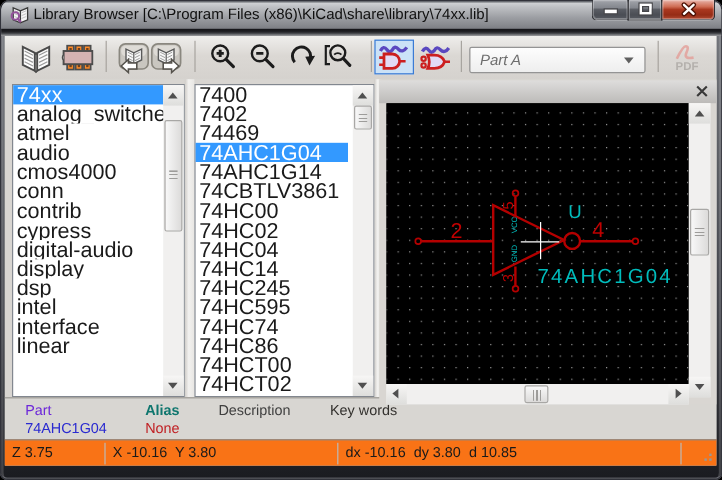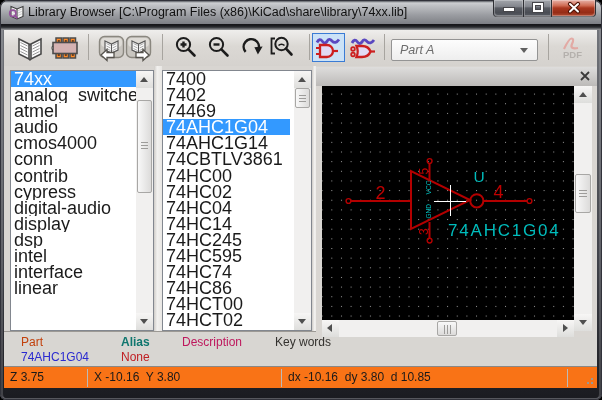--- a/index.html
+++ b/index.html
@@ -304,23 +304,23 @@
         <div class="sbthumb" style="left:115px;top:1px;width:20px;height:15px;background:linear-gradient(#f8f8f8,#dcdbda)">
           <div style="position:absolute;left:6px;top:3px;width:8px;height:9px;background:repeating-linear-gradient(90deg,#9d9c9a 0,#9d9c9a 1px,transparent 1px,transparent 3px);"></div>
         </div>
         <div class="hbtn" style="left:235px">
               <div class="rarr" style="left:6px"></div>
             </div>
       </div>
     </div>
   </div>
   <div id="infopanel">
-    <span style="position:absolute;left:17px;top:3px;color:#c2410c;">Part</span>
+    <span style="position:absolute;left:17px;top:3px;color:#6d28d9;">Part</span>
     <span style="position:absolute;left:117px;top:3px;color:#0f766e;font-weight:bold;">Alias</span>
-    <span style="position:absolute;left:178px;top:3px;color:#be185d;">Description</span>
+    <span style="position:absolute;left:178px;top:3px;color:#404040;">Description</span>
     <span style="position:absolute;left:271px;top:3px;color:#33312e;">Key words</span>
     <span style="position:absolute;left:17px;top:18px;color:#2a2ad0;">74AHC1G04</span>
     <span style="position:absolute;left:117px;top:18px;color:#c02024;">None</span>
   </div>
   <div id="statusbar">
     <span style="position:absolute;left:6px;top:3px;">Z 3.75</span>
     <span style="position:absolute;left:90px;top:3px;">X -10.16&nbsp; Y 3.80</span>
     <span style="position:absolute;left:284px;top:3px;">dx -10.16&nbsp; dy 3.80&nbsp; d 10.85</span>
     <div style="position:absolute;left:83px;top:2px;width:1px;height:18px;background:#bcbab7;"></div>
     <div style="position:absolute;left:277px;top:2px;width:1px;height:18px;background:#bcbab7;"></div>

